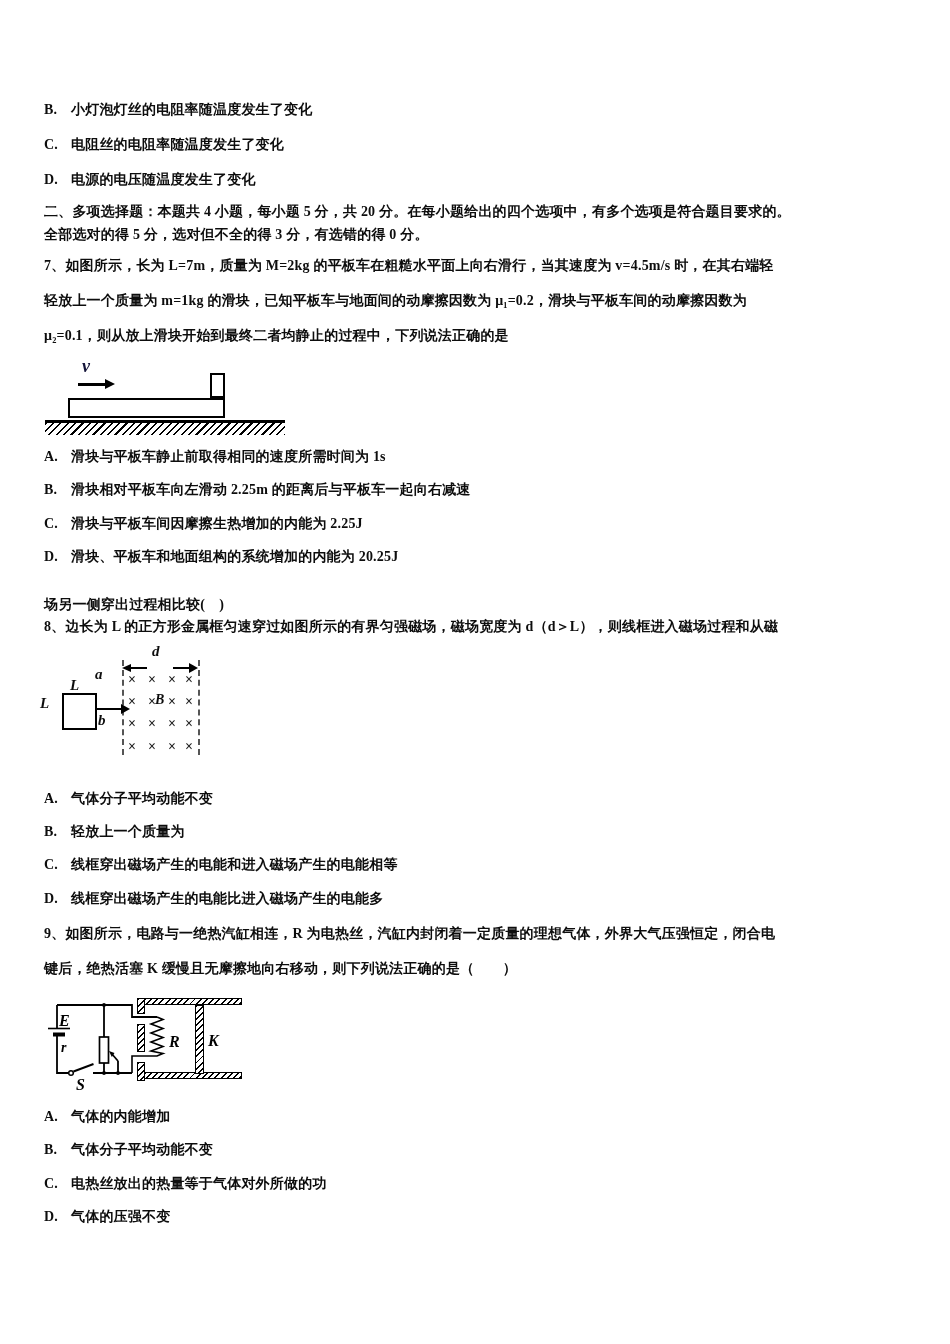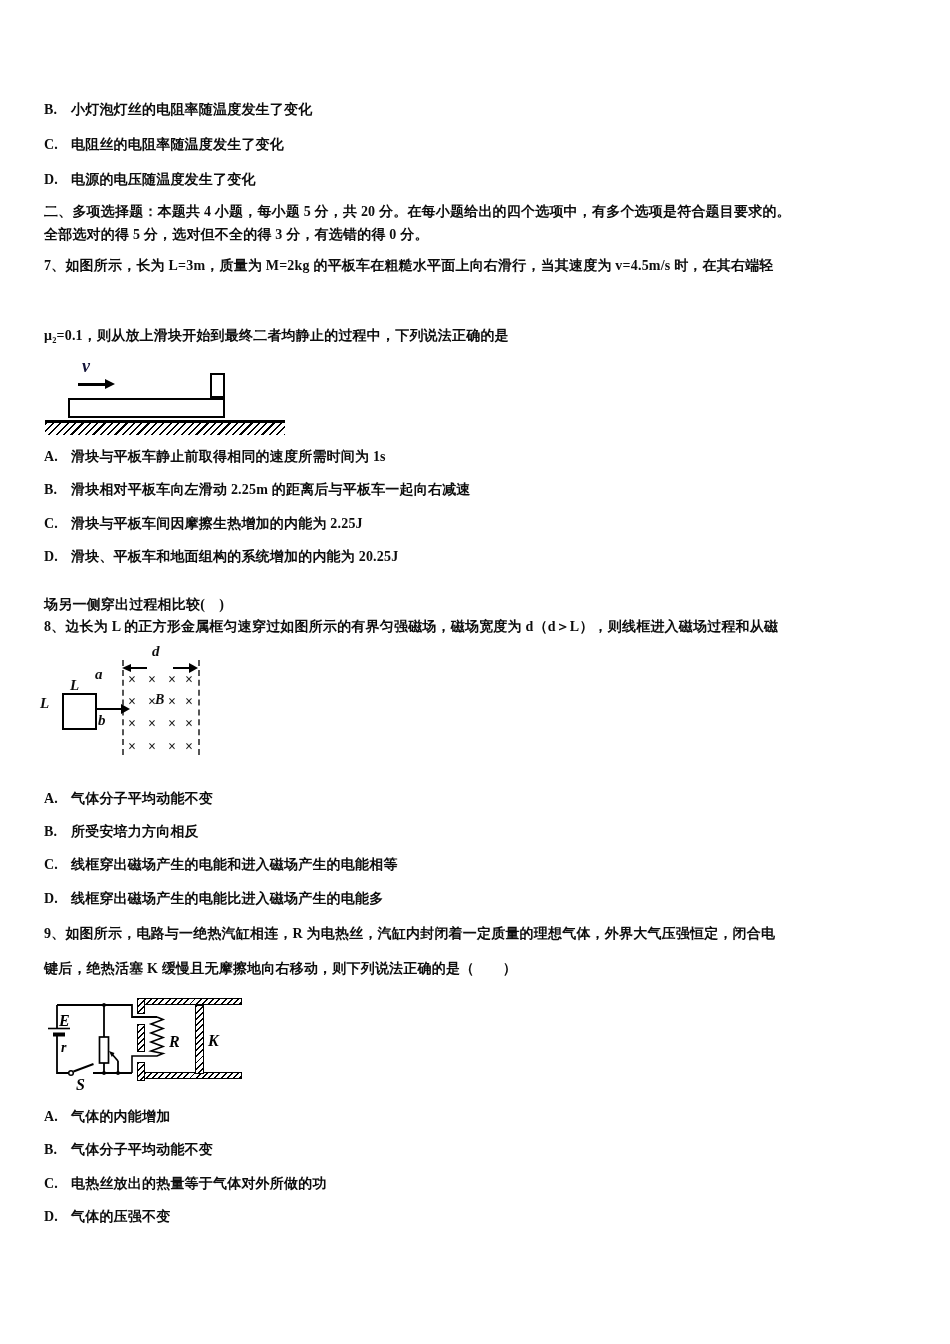--- a/index.html
+++ b/index.html
@@ -34,21 +34,22 @@
 
 <div class="page">
 
   <div class="t opt" style="top:101px"><span class="letter">B.</span><span>小灯泡灯丝的电阻率随温度发生了变化</span></div>
   <div class="t opt" style="top:136px"><span class="letter">C.</span><span>电阻丝的电阻率随温度发生了变化</span></div>
   <div class="t opt" style="top:171px"><span class="letter">D.</span><span>电源的电压随温度发生了变化</span></div>
 
   <div class="t" style="top:203px">二、多项选择题：本题共 4 小题，每小题 5 分，共 20 分。在每小题给出的四个选项中，有多个选项是符合题目要求的。</div>
   <div class="t" style="top:226px">全部选对的得 5 分，选对但不全的得 3 分，有选错的得 0 分。</div>
 
-  <div class="t" style="top:257px">7、如图所示，长为 L=3m，质量为 M=2kg 的平板车在粗糙水平面上向右滑行，当其速度为 v=4.5m/s 时，在其右端轻</div>
+  <div class="t" style="top:257px">7、如图所示，长为 L=7m，质量为 M=2kg 的平板车在粗糙水平面上向右滑行，当其速度为 v=4.5m/s 时，在其右端轻</div>
+  <div class="t" style="top:292px">轻放上一个质量为 m=1kg 的滑块，已知平板车与地面间的动摩擦因数为 μ₁=0.2，滑块与平板车间的动摩擦因数为</div>
   <div class="t" style="top:327px">μ₂=0.1，则从放上滑块开始到最终二者均静止的过程中，下列说法正确的是</div>
 
   <div class="diagram" style="left:40px;top:356px;width:260px;height:84px">
     <span class="lab vlab" style="left:42px;top:0px">v</span>
     <div class="hline" style="left:38px;top:27px;width:28px"></div>
     <div class="head-r" style="left:65px;top:23px"></div>
     <div class="cart" style="left:28px;top:42px;width:153px;height:16px"></div>
     <div class="cart" style="left:170px;top:17px;width:11px;height:21px"></div>
     <div class="ground" style="left:5px;top:64px;width:240px;height:12px"></div>
   </div>
@@ -90,21 +91,21 @@
     <span class="cross" style="left:108px;top:68px">×</span>
     <span class="cross" style="left:128px;top:68px">×</span>
     <span class="cross" style="left:145px;top:68px">×</span>
     <span class="cross" style="left:88px;top:91px">×</span>
     <span class="cross" style="left:108px;top:91px">×</span>
     <span class="cross" style="left:128px;top:91px">×</span>
     <span class="cross" style="left:145px;top:91px">×</span>
   </div>
 
   <div class="t opt" style="top:790px"><span class="letter">A.</span><span>气体分子平均动能不变</span></div>
-  <div class="t opt" style="top:823px"><span class="letter">B.</span><span>所受安培力方向相反</span></div>
+  <div class="t opt" style="top:823px"><span class="letter">B.</span><span>轻放上一个质量为</span></div>
   <div class="t opt" style="top:890px"><span class="letter">D.</span><span>线框穿出磁场产生的电能比进入磁场产生的电能多</span></div>
   <div class="t opt" style="top:856px"><span class="letter">C.</span><span>线框穿出磁场产生的电能和进入磁场产生的电能相等</span></div>
 
   <div class="t" style="top:925px">9、如图所示，电路与一绝热汽缸相连，R 为电热丝，汽缸内封闭着一定质量的理想气体，外界大气压强恒定，闭合电</div>
   <div class="t" style="top:960px">键后，绝热活塞 K 缓慢且无摩擦地向右移动，则下列说法正确的是（　　）</div>
 
   <div class="diagram" style="left:45px;top:995px;width:210px;height:105px">
 
     <div class="wall" style="left:92px;top:3px;width:103px;height:5px"></div>
     <div class="wall" style="left:92px;top:77px;width:103px;height:5px"></div>

